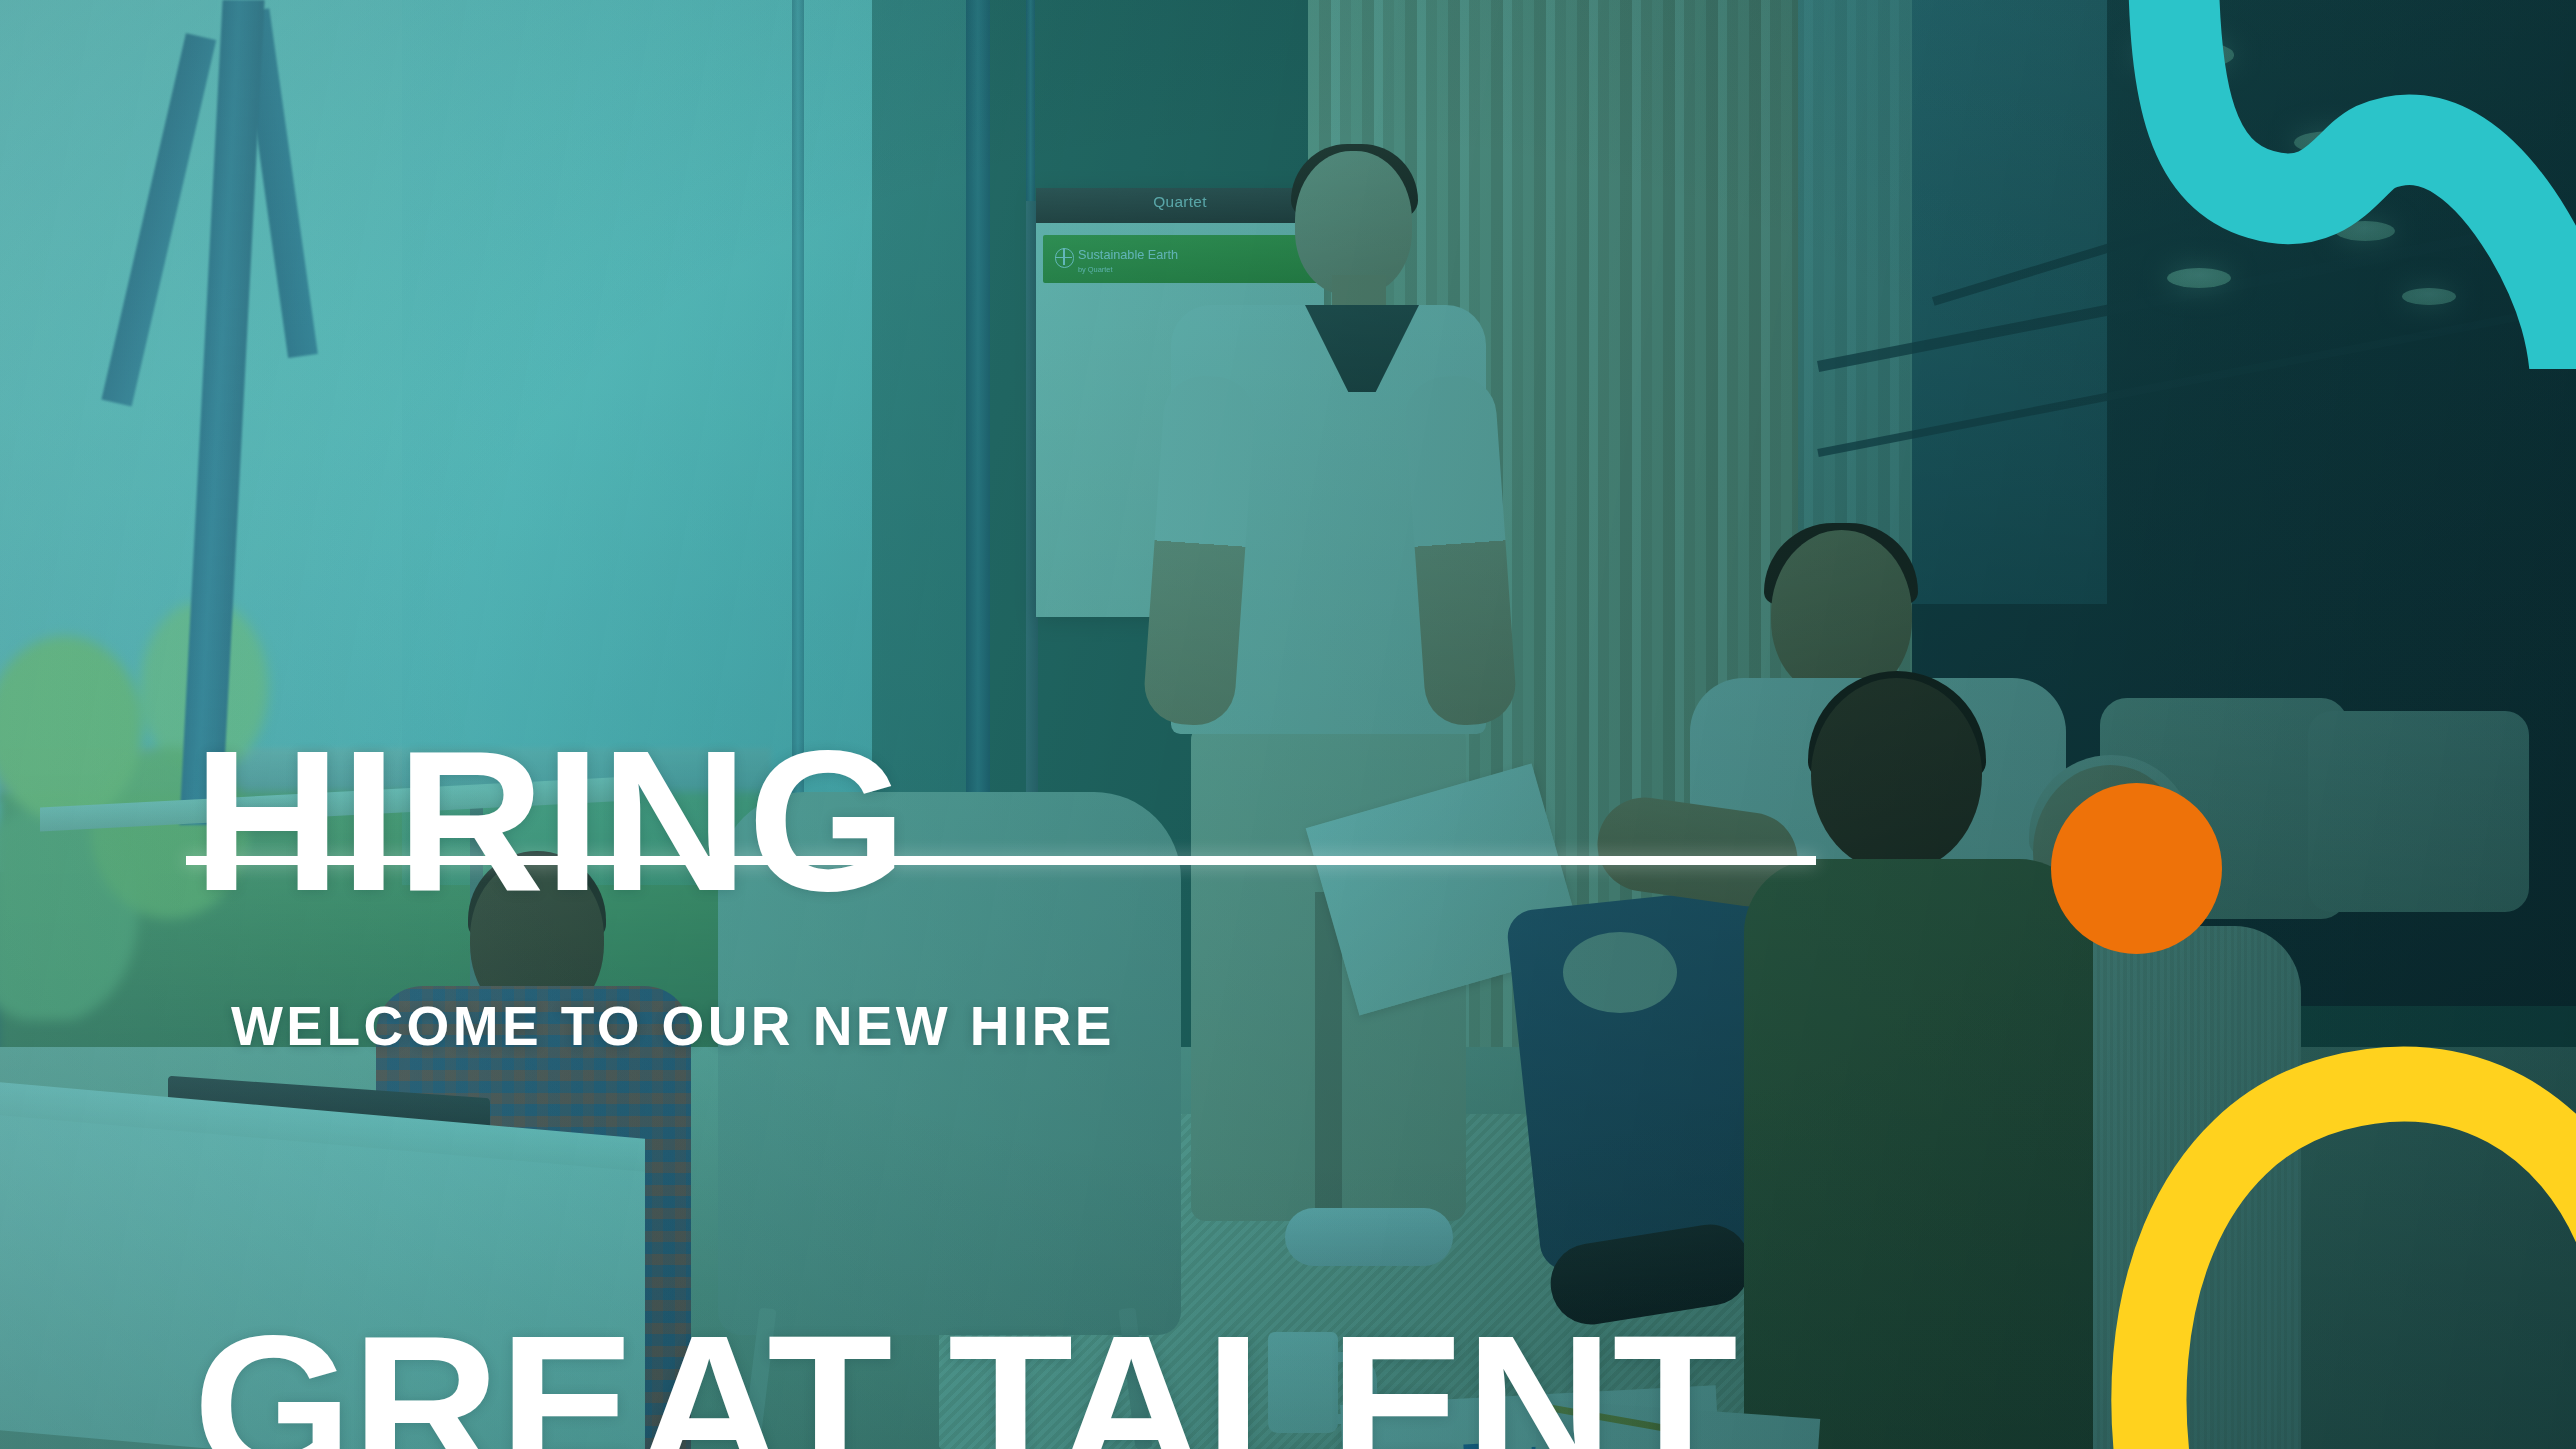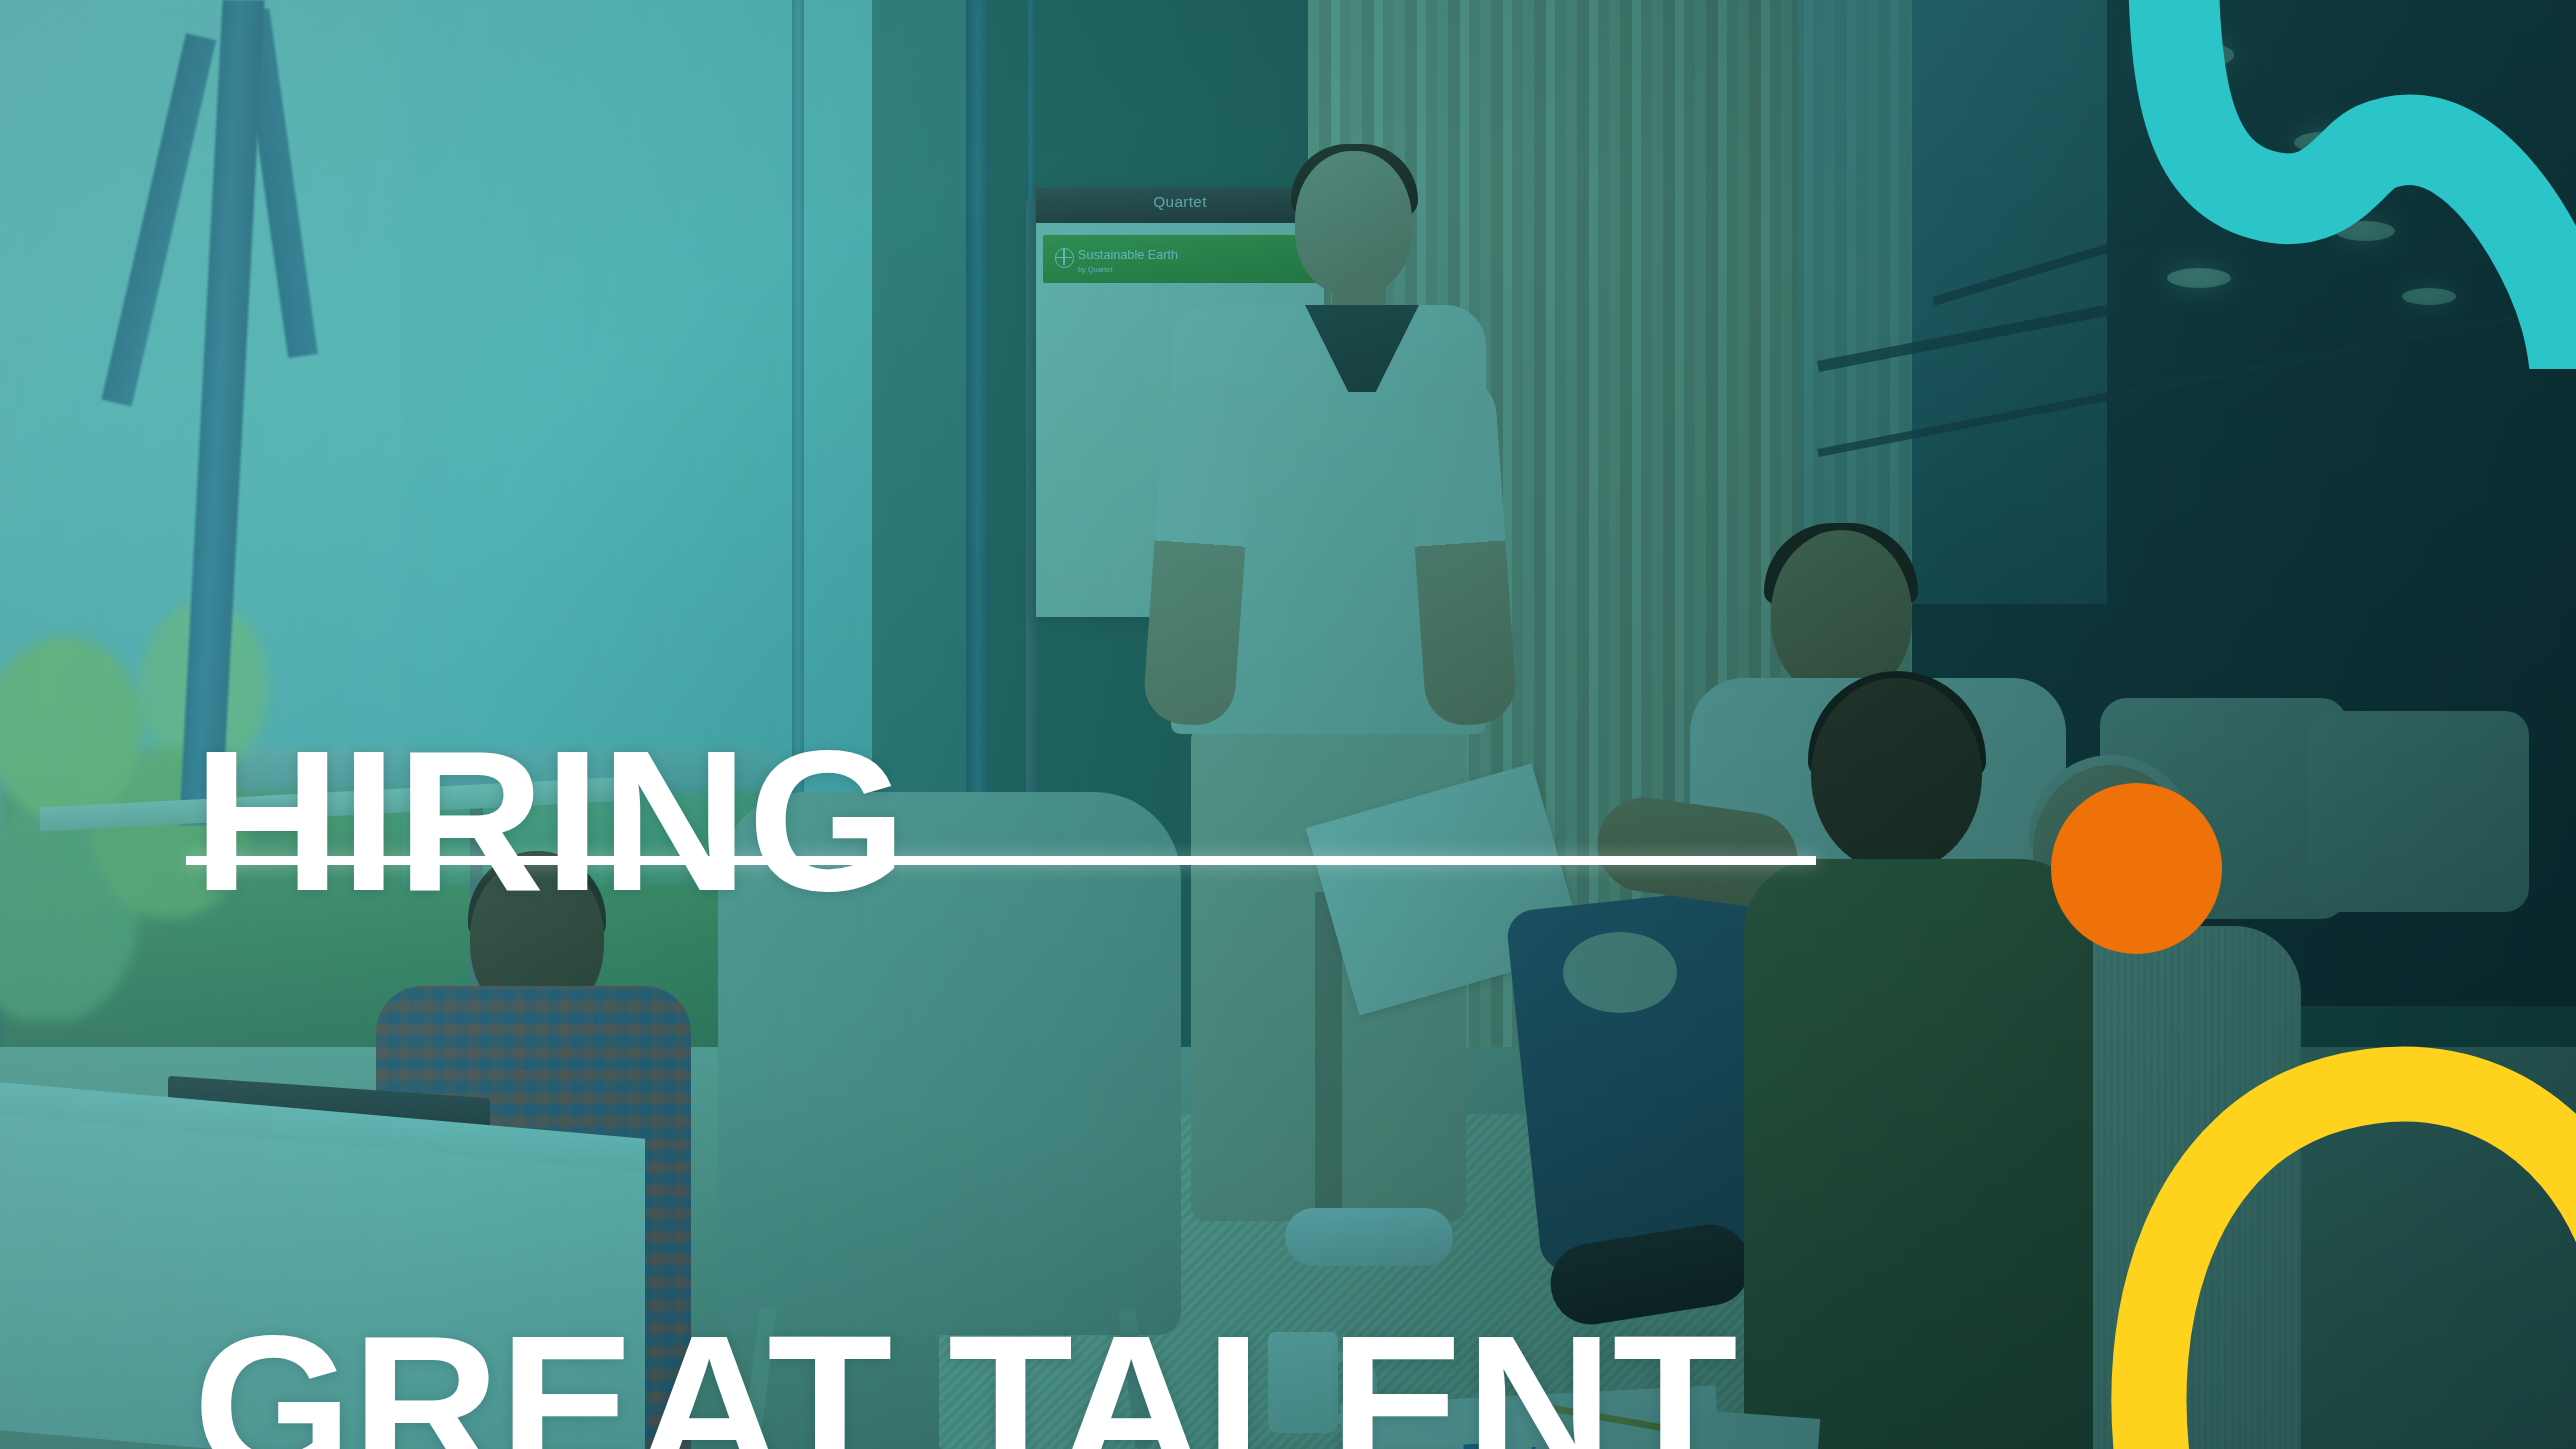--- a/index.html
+++ b/index.html
@@ -470,15 +470,16 @@
              C 560 58, 720 150, 790 330" fill="none" stroke="#FFD21E" stroke-width="112" stroke-linecap="butt"></path>
   </svg>
 
   <div class="headline">
     <span class="l1">HIRING</span>
     <span class="l2">GREAT TALENT</span>
   </div>
 
   <div class="rule"></div>
 
+  <div class="subtitle">WELCOME TO OUR NEW HIRE</div>
 
 </div>
 
 
 </body></html>

